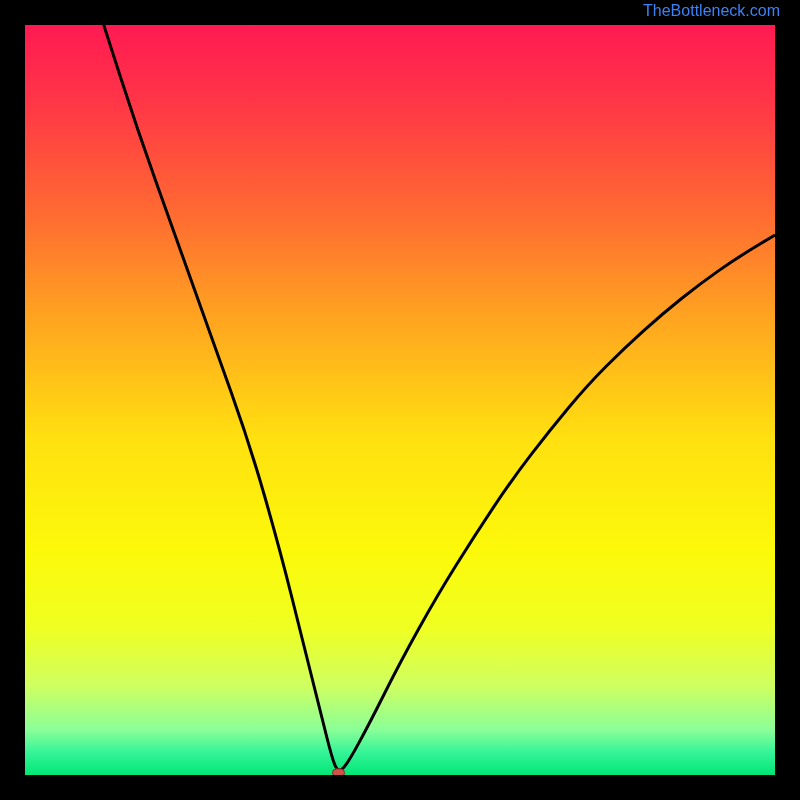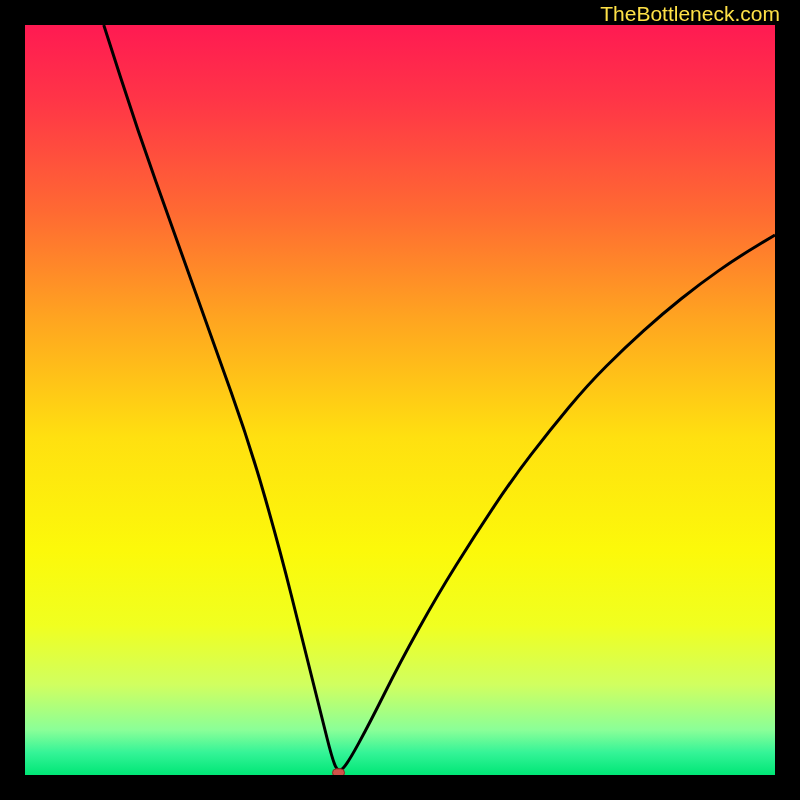--- a/index.html
+++ b/index.html
@@ -9,22 +9,22 @@
     height: 800px;
     background: #000000;
     position: relative;
     font-family: Arial, sans-serif;
     overflow: hidden;
   }
   .watermark {
     position: absolute;
     top: 2px;
     right: 20px;
-    color: #fde047;
-    font-size: 21px;
+    color: #3b82f6;
+    font-size: 16px;
     font-weight: normal;
     z-index: 10;
   }
   .plot-area {
     position: absolute;
     left: 25px;
     top: 25px;
     width: 750px;
     height: 750px;
   }

